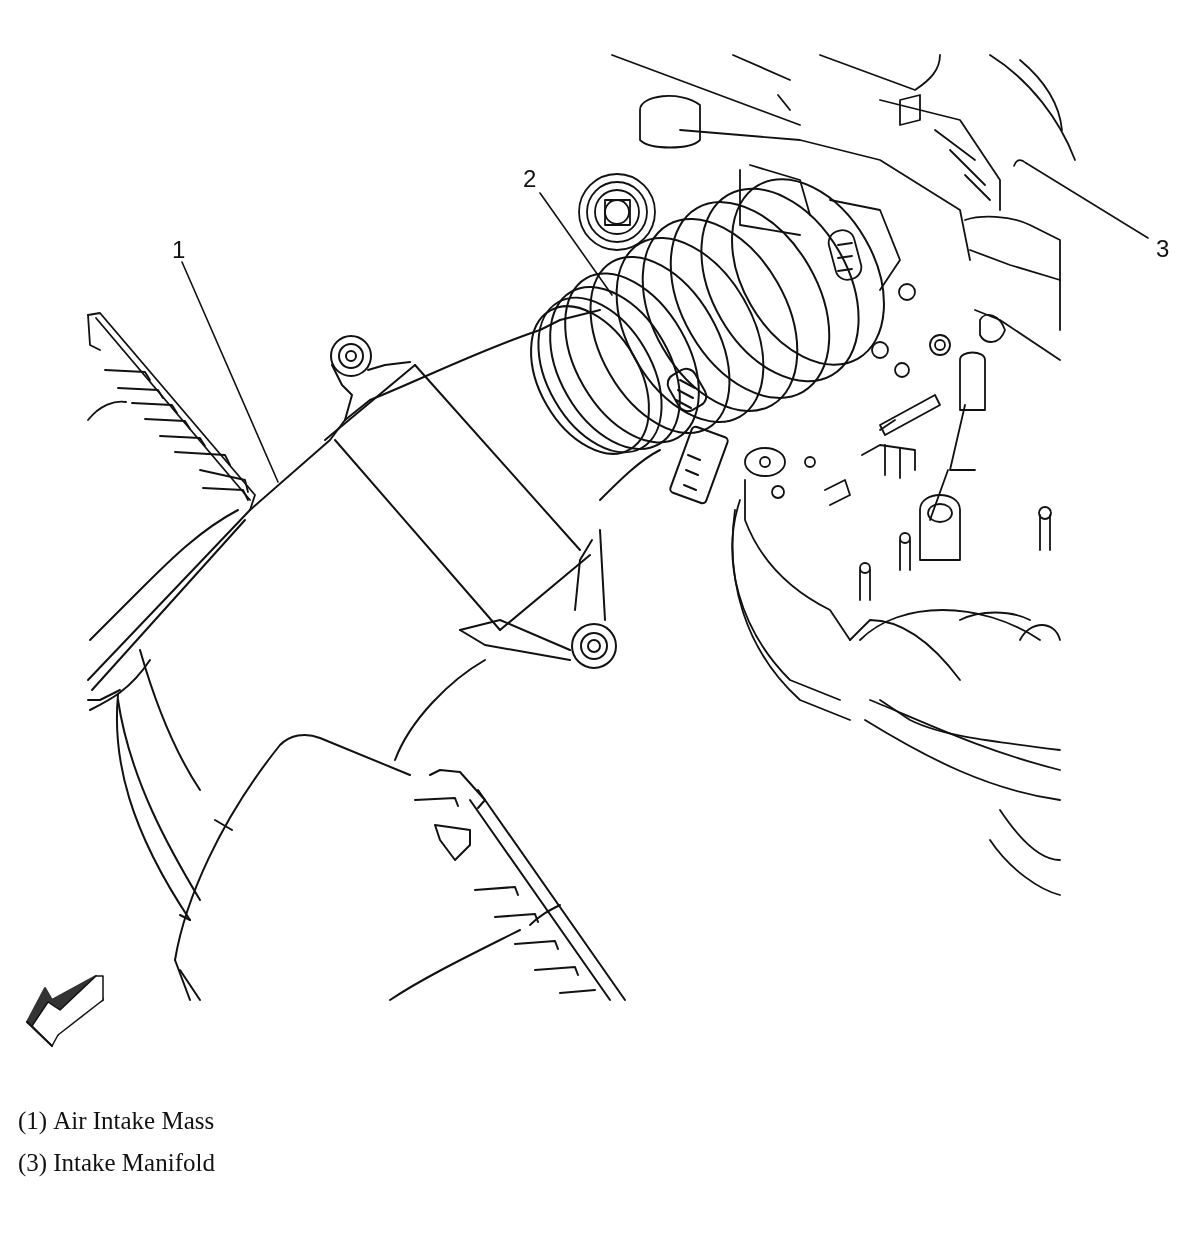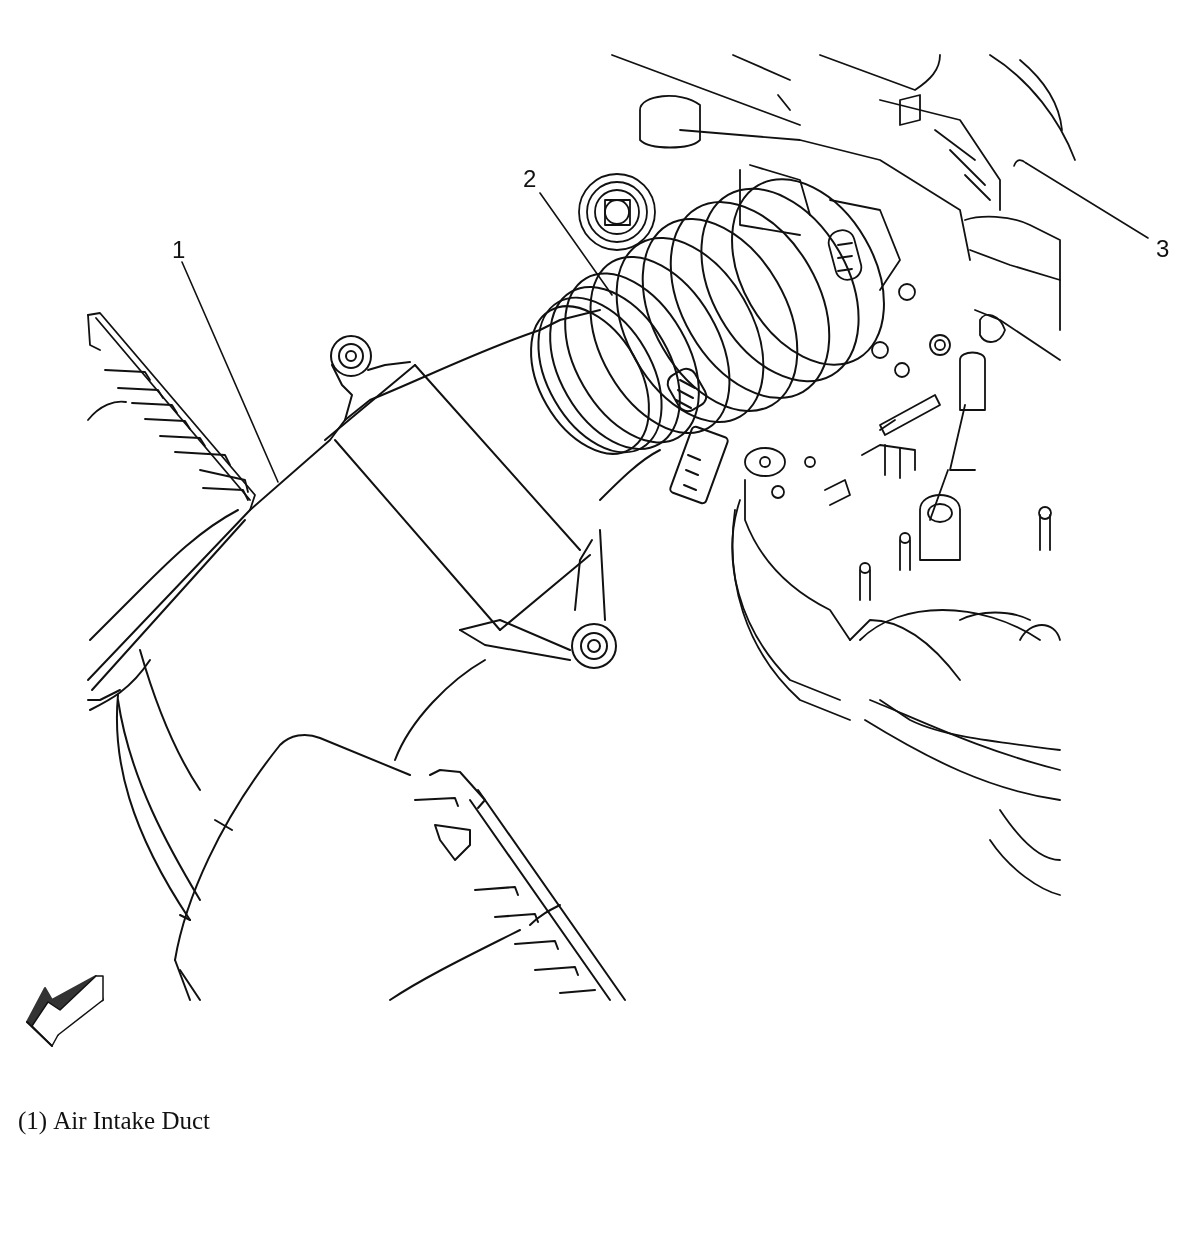--- a/index.html
+++ b/index.html
@@ -208,15 +208,18 @@
     </g>
   </svg>
 
   <span class="callout-num" style="left:172px; top:238px;">1</span>
   <span class="callout-num" style="left:523px; top:167px;">2</span>
   <span class="callout-num" style="left:1156px; top:237px;">3</span>
 </div>
 
 <div class="legend">
   <div class="legend-item">
-    <span class="num">(1)</span><span>Air Intake Duct</span>
+    <span class="num">(1)</span><span>Air Intake Mass</span>
+  </div>
+  <div class="legend-item">
+    <span class="num">(3)</span><span>Intake Manifold</span>
   </div>
 </div>
 
 </body></html>

